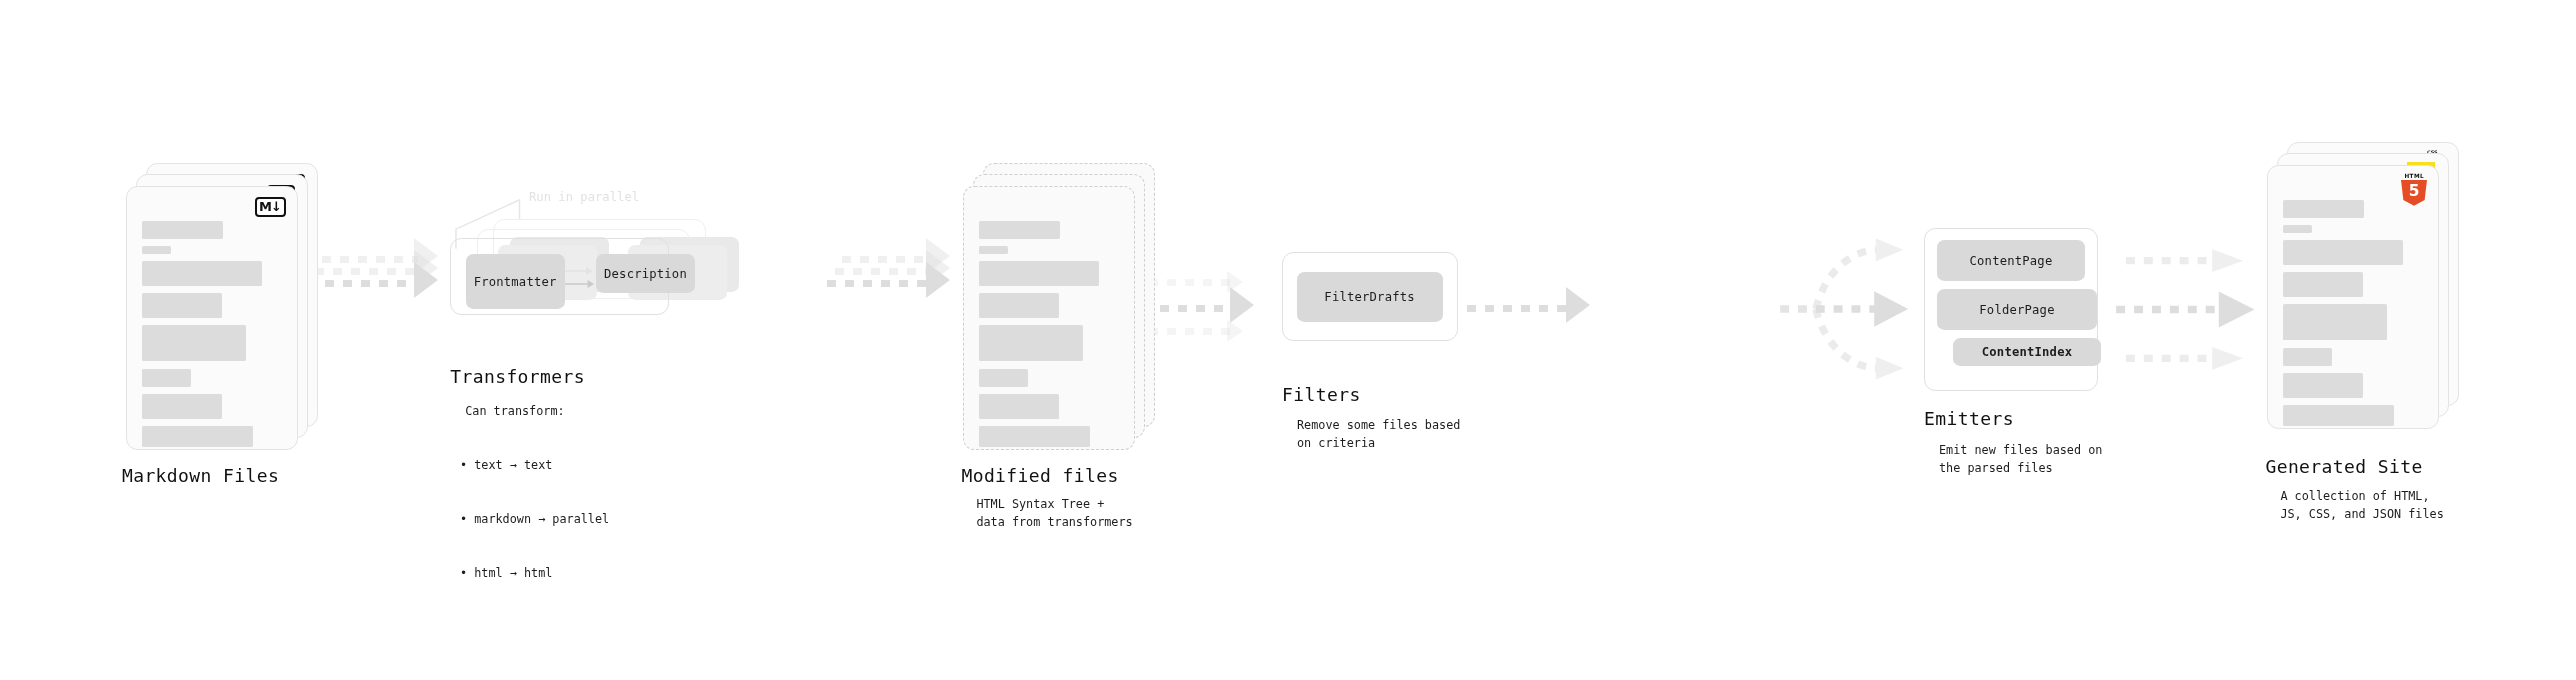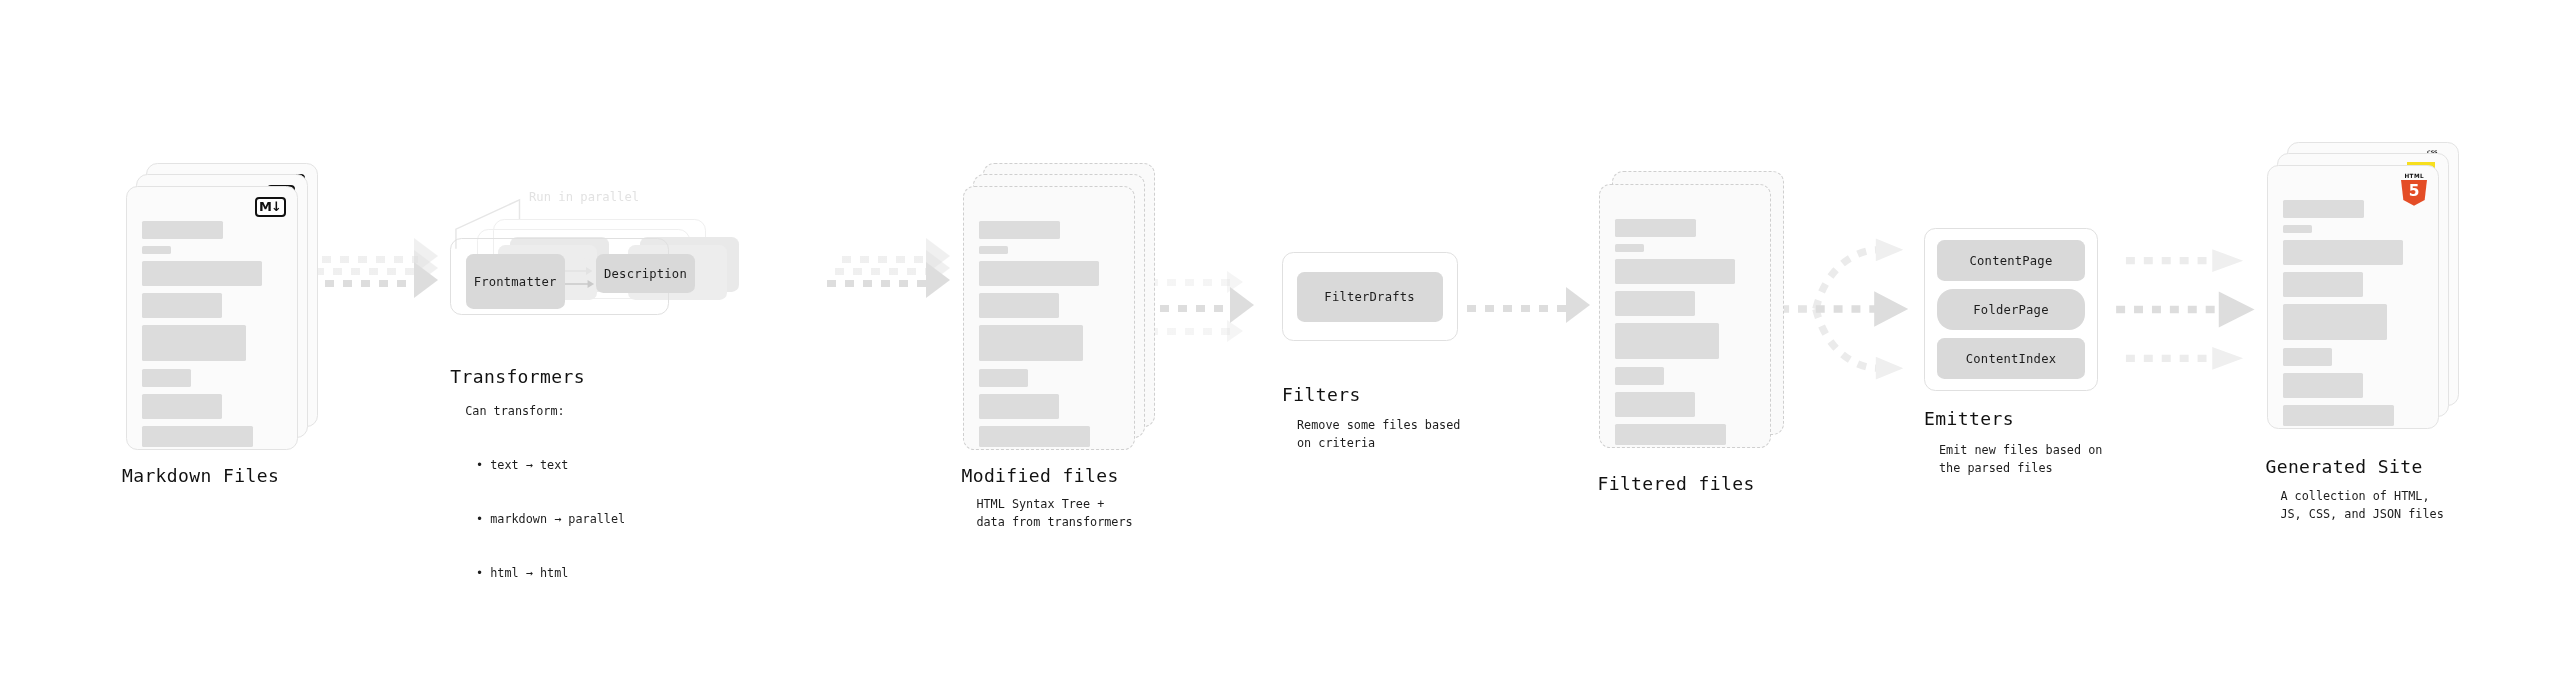--- a/index.html
+++ b/index.html
@@ -247,21 +247,21 @@
         <path d="M-4 43 H38"></path>
           <path d="M34 38 L42 43 L34 48 Z" fill="#c9c9c9" stroke="none"></path>
       </g>
     </svg>
 
     <div class="chip" style="position:absolute; left:14.6px;  top:59px; width:99px; height:55px;">Frontmatter</div>
     <div class="chip" style="position:absolute; left:145px; top:59px; width:99px; height:39px;">Description</div>
 
     <div class="title" style="left:-0.8px; top:171px;">Transformers</div>
     <div class="sub" style="left:-0.8px; top:207px;">Can transform:</div>
-    <ul class="bullets sub" style="left:9px; top:225px;margin-left:16px;">
+    <ul class="bullets sub" style="left:9px; top:225px;">
       <li>• text → text</li>
       <li>• markdown → parallel</li>
       <li>• html → html</li>
     </ul>
   </div>
 
   <div class="arrow" style="left:827px; top:280px;">
     <div class="dash faint" style="left:14.6px; top:-24.4px; width:88px;"></div>
     <div class="head faint" style="left:99px; top:-42px;"></div>
     <div class="dash faint" style="left:8.1px; top:-12.2px; width:94px;"></div>
@@ -305,60 +305,42 @@
     <div class="chip" style="position:absolute; left:14.6px; top:19.5px; width:146px; height:50px;">FilterDrafts</div>
     <div class="title" style="left:0px; top:132px;">Filters</div>
     <div class="sub" style="left:0px; top:164px;"><span>Remove some files based</span><br><span>on criteria</span></div>
   </div>
 
   <div class="arrow" style="left:1467px; top:305px;">
     <div class="dash" style="left:0px; top:0px; width:102px;"></div>
     <div class="head" style="left:99px; top:-18px;"></div>
   </div>
 
-  <div class="node" style="left:1599px; top:171px;">
-    <div class="doc-stack" style="width:192px;height:288px;">
-      <div class="doc dashed back1" style="left:13px; top:0px;"></div>
-      <div class="doc dashed front" style="top:13px;">
-        <div class="doc-body">
-            <div class="line" style="width: 81px; height: 18px;"></div>
-            <div class="line" style="width: 29px; height: 7.3px;"></div>
-            <div class="line" style="width: 120px; height: 25px;"></div>
-            <div class="line" style="width: 80px; height: 25px;"></div>
-            <div class="line" style="width: 104px; height: 36px;"></div>
-            <div class="line" style="width: 49px; height: 18px;"></div>
-            <div class="line" style="width: 80px; height: 25px;"></div>
-            <div class="line" style="width: 111px; height: 21px;"></div>
-          </div>
-      </div>
-    </div>
-    <div class="title" style="left:-1.6px; top:302px;">Filtered files</div>
-  </div>
 
   <svg class="flow" width="130" height="154" style="left:1780px; top:232px;" viewBox="0 0 160 190">
     <g fill="none" stroke="#e4e4e4" stroke-width="9" stroke-dasharray="11 11">
       <path d="M0 95 L44 95"></path>
     </g>
     <g fill="none" stroke="#ebebeb" stroke-width="9" stroke-dasharray="11 11">
       <path d="M44 95 C 58 40, 96 22, 120 22"></path>
       <path d="M44 95 C 58 150, 96 168, 120 168"></path>
     </g>
     <g fill="none" stroke="#dddddd" stroke-width="9" stroke-dasharray="11 11">
       <path d="M44 95 L118 95"></path>
     </g>
     <polygon points="116,73 158,95 116,117" fill="#dddddd"></polygon>
     <polygon points="118,8 152,22 118,36" fill="#efefef"></polygon>
     <polygon points="118,154 152,168 118,182" fill="#efefef"></polygon>
   </svg>
 
   <div class="node" style="left:1924px; top:228px;">
     <div class="box" style="left:0; top:0; width:174px; height:163px;"></div>
     <div class="chip" style="position:absolute; left:13px; top:12.2px; width:148px; height:41px;">ContentPage</div>
-    <div class="chip" style="position:absolute; left:13px; top:61px; width:148px; height:41px;border-radius:16px;">FolderPage</div>
-    <div class="chip" style="position:absolute; left:13px; top:110px; width:148px; height:41px;">ContentIndex</div>
+    <div class="chip" style="position:absolute; left:13px; top:61px; width:160px; height:41px;">FolderPage</div>
+    <div class="chip" style="position:absolute; left:29px; top:110px; width:148px; height:28px;font-weight:bold;">ContentIndex</div>
 
     <div class="title" style="left:0px; top:180px;">Emitters</div>
     <div class="sub" style="left:0px; top:213px;"><span>Emit new files based on</span><br><span>the parsed files</span></div>
   </div>
 
   <svg class="flow" width="171" height="163" style="left:2108px; top:228px;" viewBox="0 0 210 200">
     <g fill="none" stroke="#ececec" stroke-width="9" stroke-dasharray="11 11">
       <path d="M22 40 L128 40"></path>
       <path d="M22 160 L128 160"></path>
     </g>

